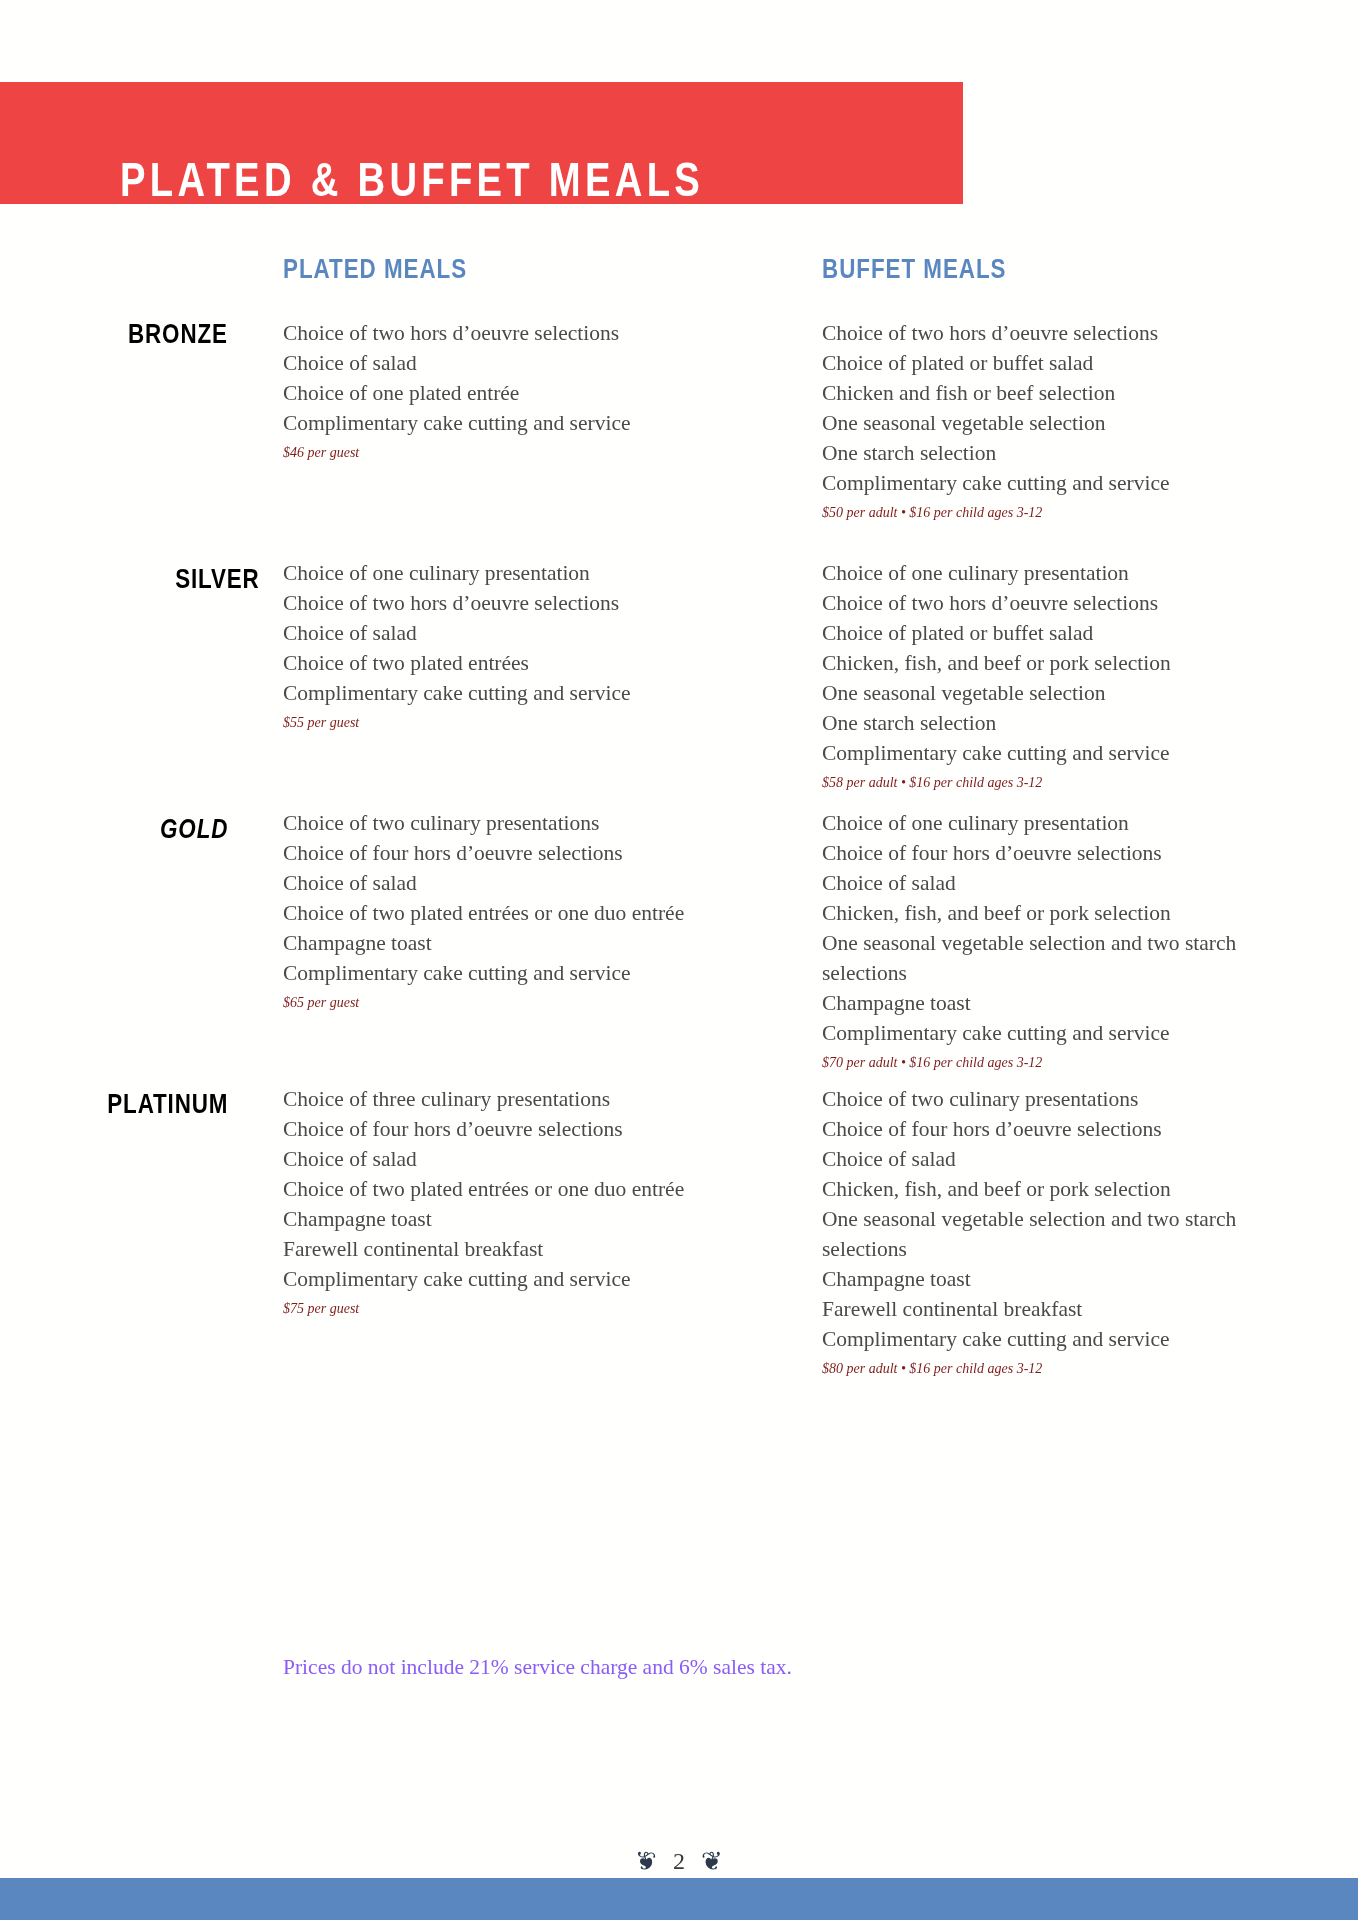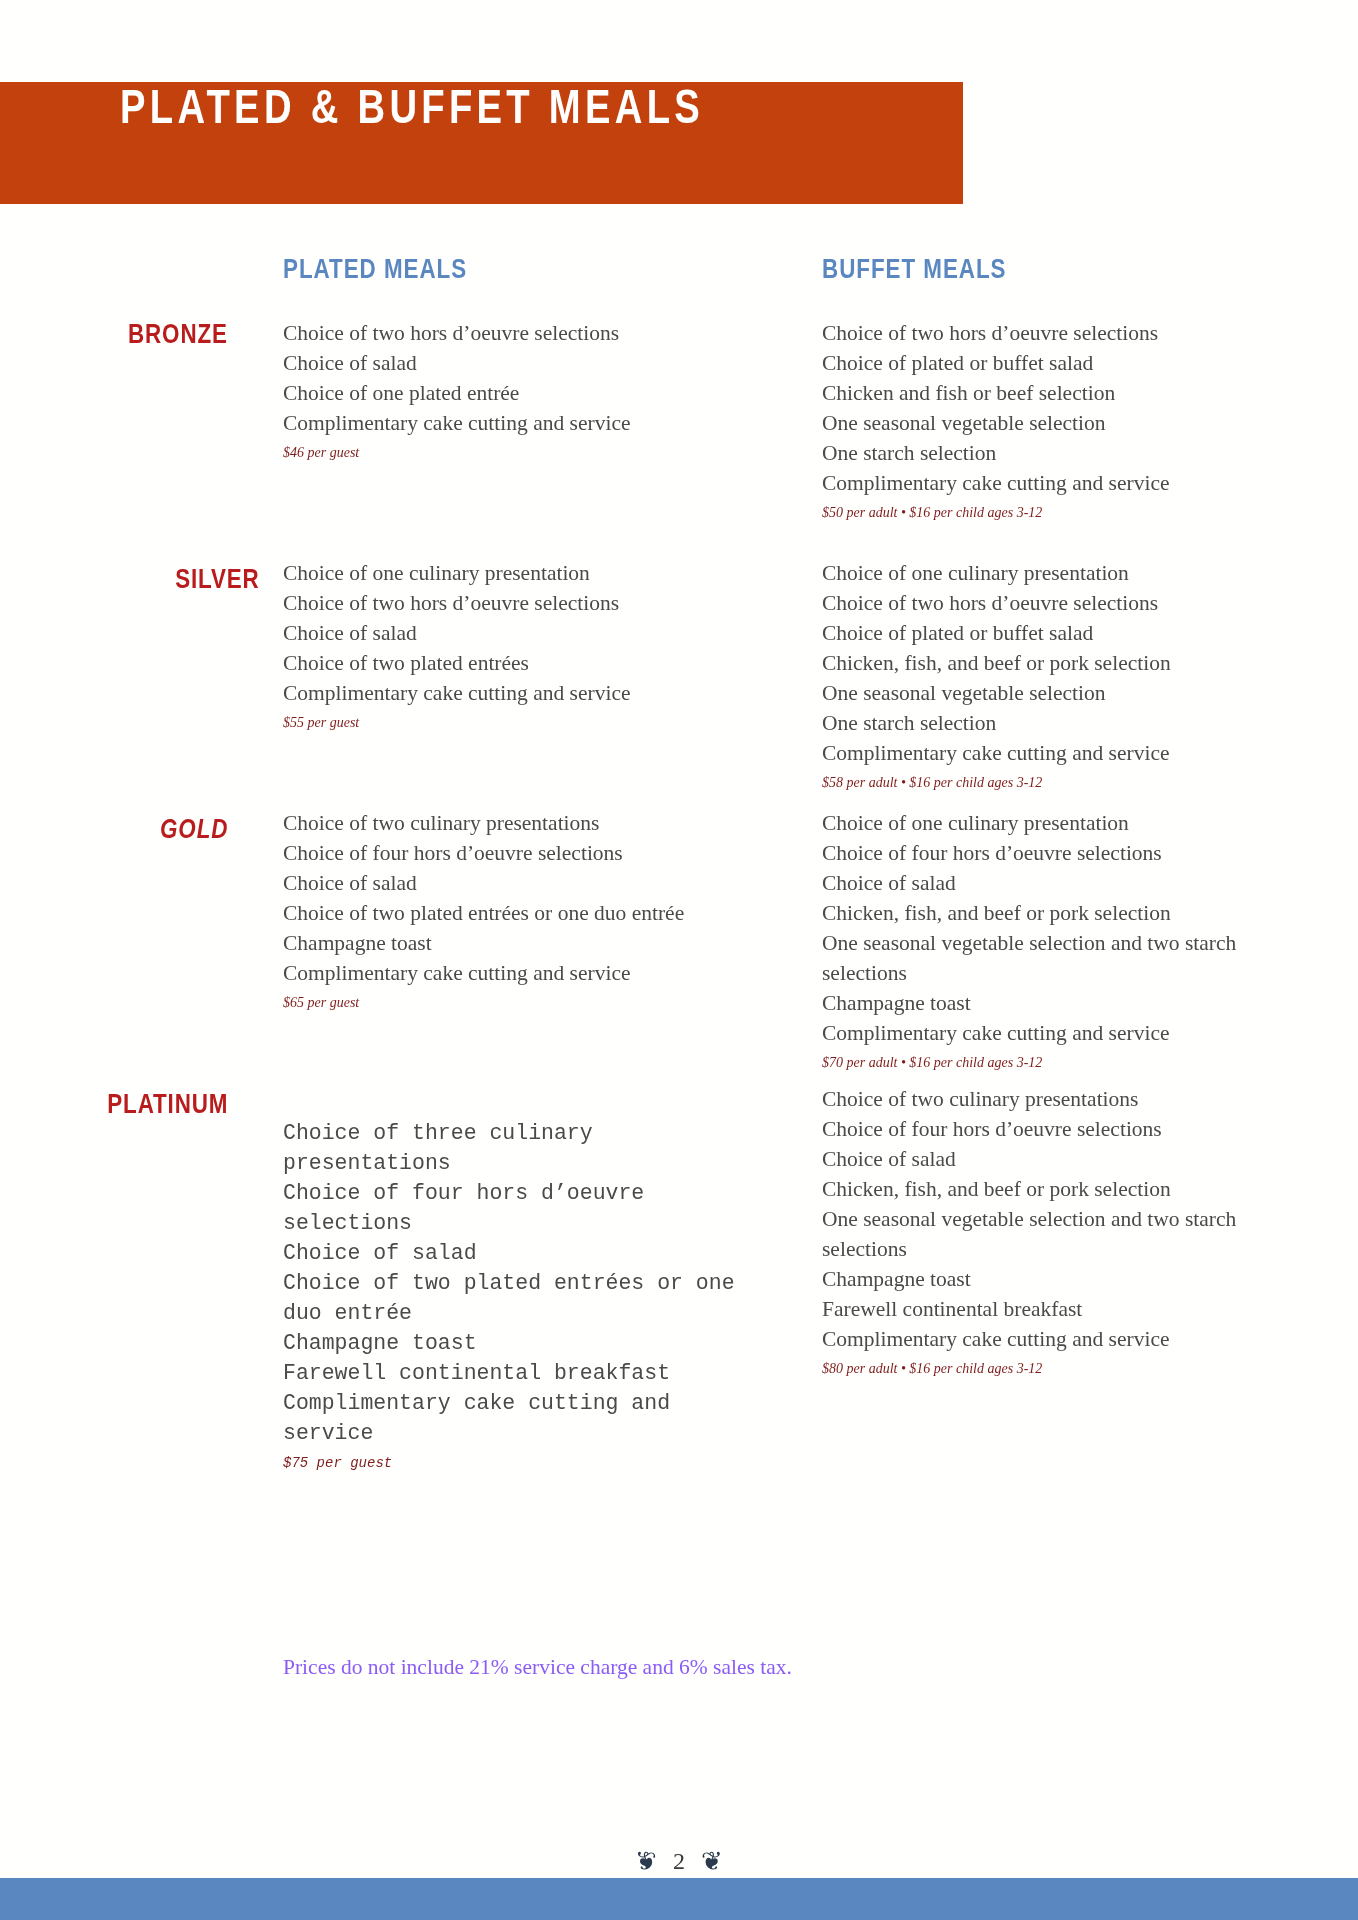--- a/index.html
+++ b/index.html
@@ -21,23 +21,23 @@
     background: #fffffd;
   }
 
   
   .header-banner {
     position: absolute;
     left: 0;
     top: 82px;
     width: 963px;
     height: 122px;
-    background: #c2410c;
+    background: #ef4444;
     display: flex;
-    align-items: flex-start;
+    align-items: flex-end;
   }
   .header-title {
     margin-left: 120px;
     color: #ffffff;
     font-family: "Liberation Sans Narrow", "Liberation Sans", "DejaVu Sans", sans-serif;
     font-weight: 700;
     font-size: 49px;
     letter-spacing: 5.5px;
     transform: scaleX(0.78);
     transform-origin: left center;
@@ -76,21 +76,21 @@
   }
   .tier-row {
     position: relative;
     width: 100%;
   }
   .tier-label {
     position: absolute;
     left: 0;
     width: 228px;
     text-align: right;
-    color: #b91c1c;
+    color: #000000;
     font-family: "Liberation Sans Narrow", "Liberation Sans", "DejaVu Sans", sans-serif;
     font-weight: 700;
     font-size: 28px;
     letter-spacing: 1.1px;
     white-space: nowrap;
   }
   .tier-label > span {
     display: inline-block;
     transform: scaleX(0.8);
     transform-origin: right center;
@@ -227,21 +227,21 @@
           <div class="line">Choice of salad</div>
           <div class="line">Chicken, fish, and beef or pork selection</div>
           <div class="line">One seasonal vegetable selection and two starch selections</div>
           <div class="line">Champagne toast</div>
           <div class="line">Complimentary cake cutting and service</div>
           <div class="price">$70 per adult  •  $16 per child ages 3-12</div>
         </div>
       </div>
       <div class="tier-row">
         <div class="tier-label" style="top: 770px;"><span>PLATINUM</span></div>
-        <div class="tier-col plated" style="top: 800px; font-family: Liberation Mono, monospace;">
+        <div class="tier-col plated" style="top: 766px;">
           <div class="line">Choice of three culinary presentations</div>
           <div class="line">Choice of four hors d’oeuvre selections</div>
           <div class="line">Choice of salad</div>
           <div class="line">Choice of two plated entrées or one duo entrée</div>
           <div class="line">Champagne toast</div>
           <div class="line">Farewell continental breakfast</div>
           <div class="line">Complimentary cake cutting and service</div>
           <div class="price">$75 per guest</div>
         </div>
         <div class="tier-col buffet" style="top: 766px;">

